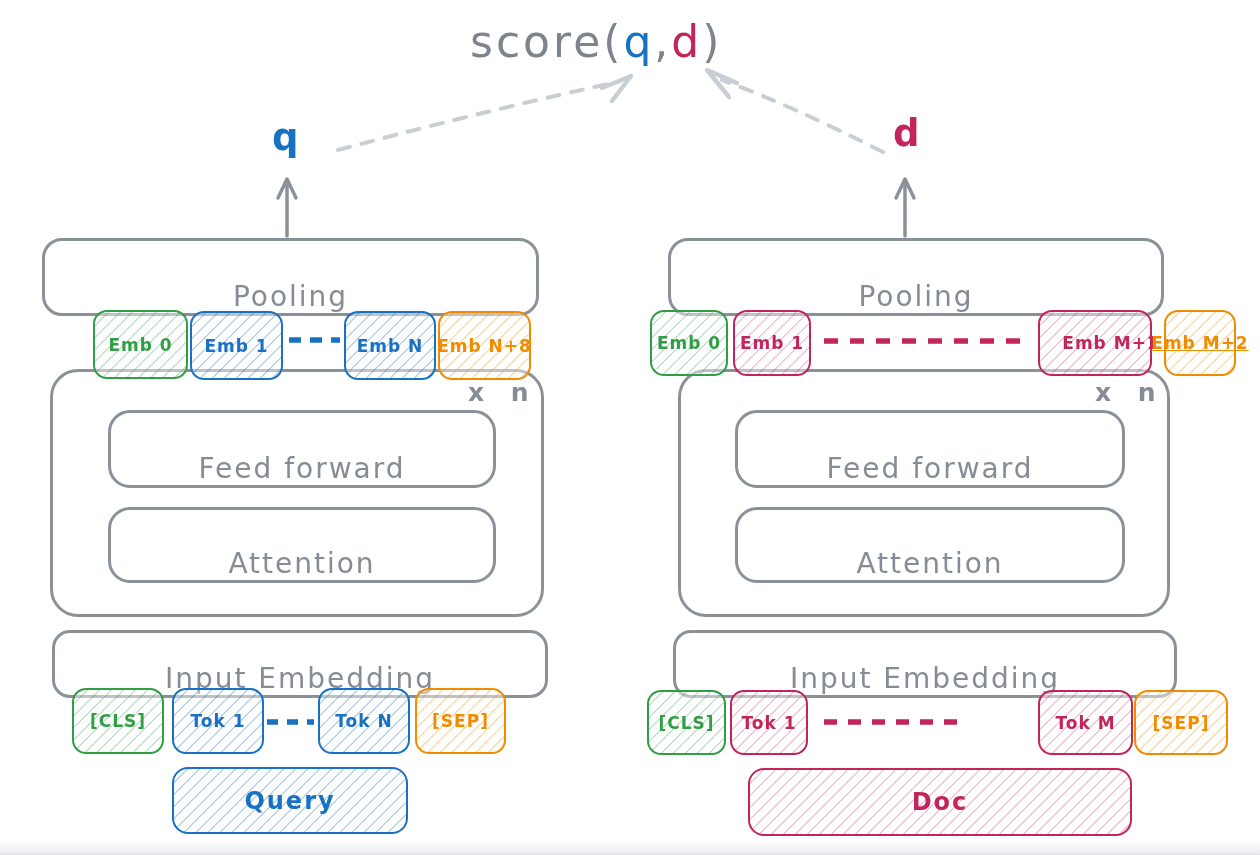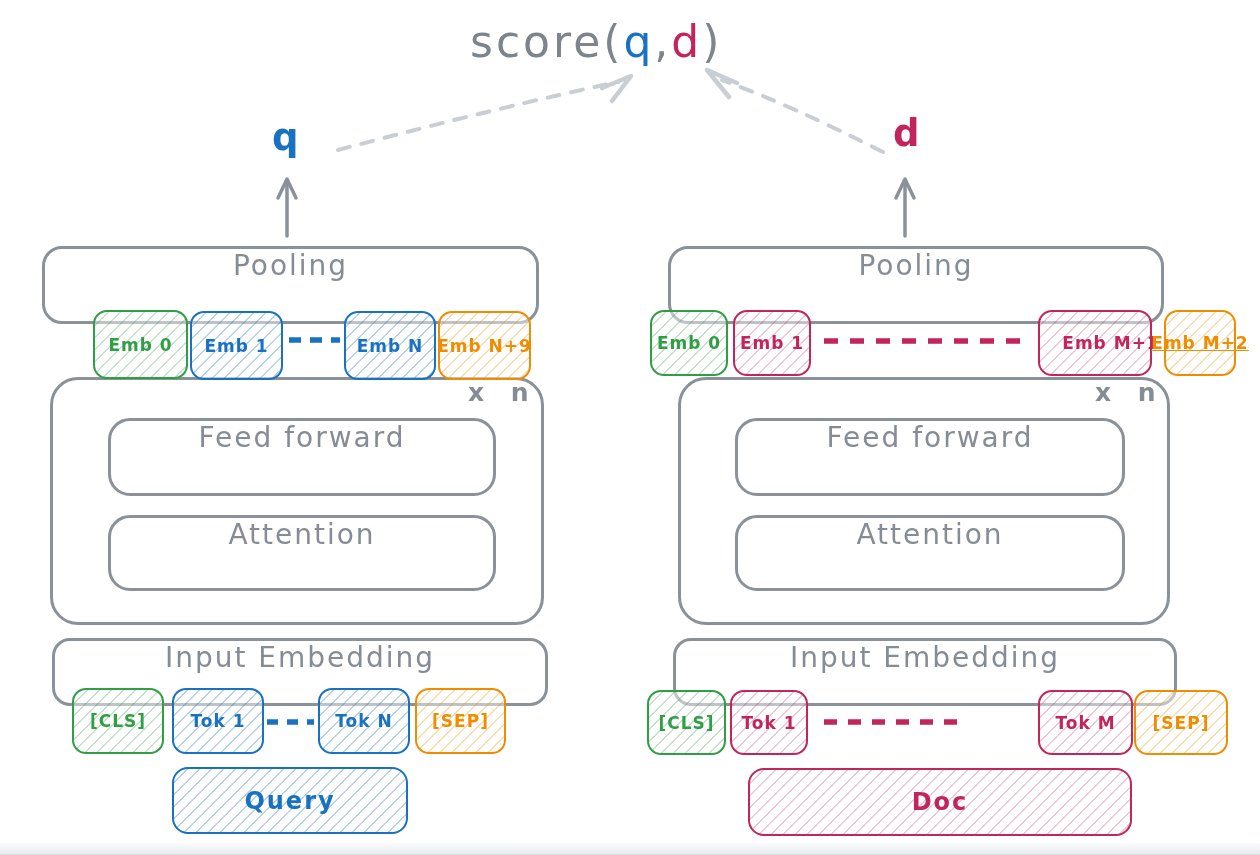--- a/index.html
+++ b/index.html
@@ -4,22 +4,22 @@
 <style>
   html,body{margin:0;padding:0;background:#ffffff;}
   #canvas{
     position:relative;width:1260px;height:855px;background:#ffffff;overflow:hidden;
     font-family:"DejaVu Sans", sans-serif;
   }
   
   .gbox{
     position:absolute;box-sizing:border-box;background:#fff;
     border:3px solid #8a9199;border-radius:20px;
-    display:flex;align-items:flex-start;justify-content:center;
-    color:#858c95;z-index:2;margin-top:8px;
+    display:flex;align-items:flex-end;justify-content:center;
+    color:#858c95;z-index:2;
   }
   .gbox.outer{border-radius:28px;background:transparent;}
   .gbox.inner{border-radius:22px;}
   .glabel{font-size:28px;letter-spacing:2px;white-space:nowrap;}
   
   .cbox{
     position:absolute;box-sizing:border-box;z-index:10;
     border:2.5px solid;border-radius:14px;
     display:flex;align-items:center;justify-content:center;
     font-size:17px;font-weight:bold;letter-spacing:1px;white-space:nowrap;
@@ -114,21 +114,21 @@
     <span class="glabel">Attention</span>
   </div>
 
   <div class="gbox" id="l-ie">
     <span class="glabel">Input Embedding</span>
   </div>
 
   <div class="cbox c-green" id="l-emb0">Emb 0</div>
   <div class="cbox c-blue" id="l-emb1">Emb 1</div>
   <div class="cbox c-blue" id="l-embN">Emb N</div>
-  <div class="cbox c-orange" id="l-embN1">Emb N+9</div>
+  <div class="cbox c-orange" id="l-embN1">Emb N+8</div>
 
   <div class="cbox c-green" id="l-cls">[CLS]</div>
   <div class="cbox c-blue" id="l-tok1">Tok 1</div>
   <div class="cbox c-blue" id="l-tokN">Tok N</div>
   <div class="cbox c-orange" id="l-sep">[SEP]</div>
 
   <div class="cbox c-blue source" id="l-query">Query</div>
 
   <div class="gbox" id="r-pooling">
     <span class="glabel">Pooling</span>

